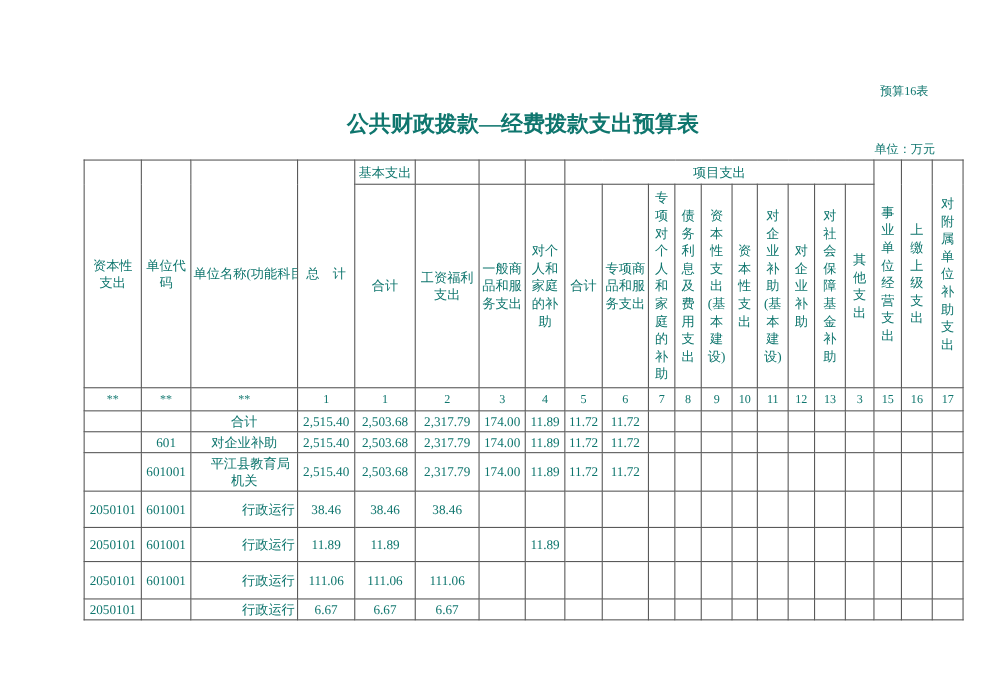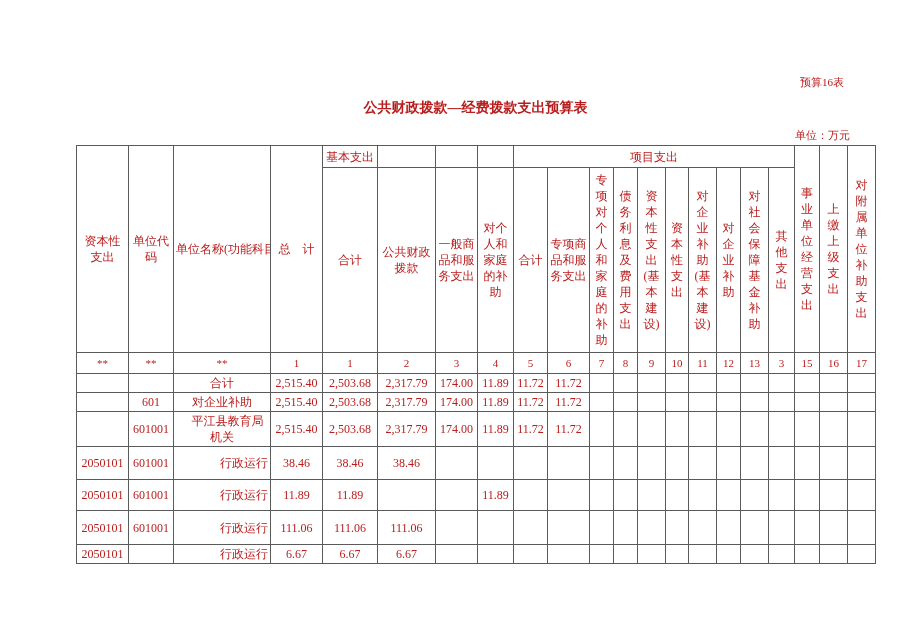--- a/index.html
+++ b/index.html
@@ -1,22 +1,22 @@
 <!DOCTYPE html>
 <html><head>
 <meta charset="utf-8">
 <style>
   html,body{margin:0;padding:0;background:#ffffff;}
   .page{
     position:relative;width:900px;height:636px;background:#fff;overflow:hidden;
-    font-family:"Liberation Serif","DejaVu Serif",serif;color:#b91c1c;
+    font-family:"Liberation Serif","DejaVu Serif",serif;color:#0f766e;
   }
   .table-no{position:absolute;top:75px;right:56px;font-size:11px;}
   .title{position:absolute;top:99px;left:76px;width:799px;text-align:center;
-         font-size:14px;font-weight:bold;}
+         font-size:20px;font-weight:bold;}
   .unit-note{position:absolute;top:128px;right:50px;font-size:11px;}
 
   table.budget{
     position:absolute;top:145px;left:76px;width:799px;
     border-collapse:collapse;table-layout:fixed;
     border:1.5px solid #3f3f3f;
   }
   table.budget td{
     border:1px solid #5a5a5a;
     padding:1px 2px;
@@ -83,21 +83,21 @@
         <td></td>
         <td></td>
         <td></td>
         <td colspan="10">项目支出</td>
         <td rowspan="2">事业单位经营支出</td>
         <td rowspan="2">上缴上级支出</td>
         <td rowspan="2">对附属单位补助支出</td>
       </tr>
       <tr class="row-b">
         <td>合计</td>
-        <td>公共财政拨款</td>
+        <td>工资福利支出</td>
         <td class="h-small">一般商品和服务支出</td>
         <td>对个人和家庭的补助</td>
         <td>合计</td>
         <td class="h-widepad">专项商品和服务支出</td>
         <td>专项对个人和家庭的补助</td>
         <td>债务利息及费用支出</td>
         <td>资本性支出(基本建设)</td>
         <td>资本性支出</td>
         <td>对企业补助(基本建设)</td>
         <td>对企业补助</td>

